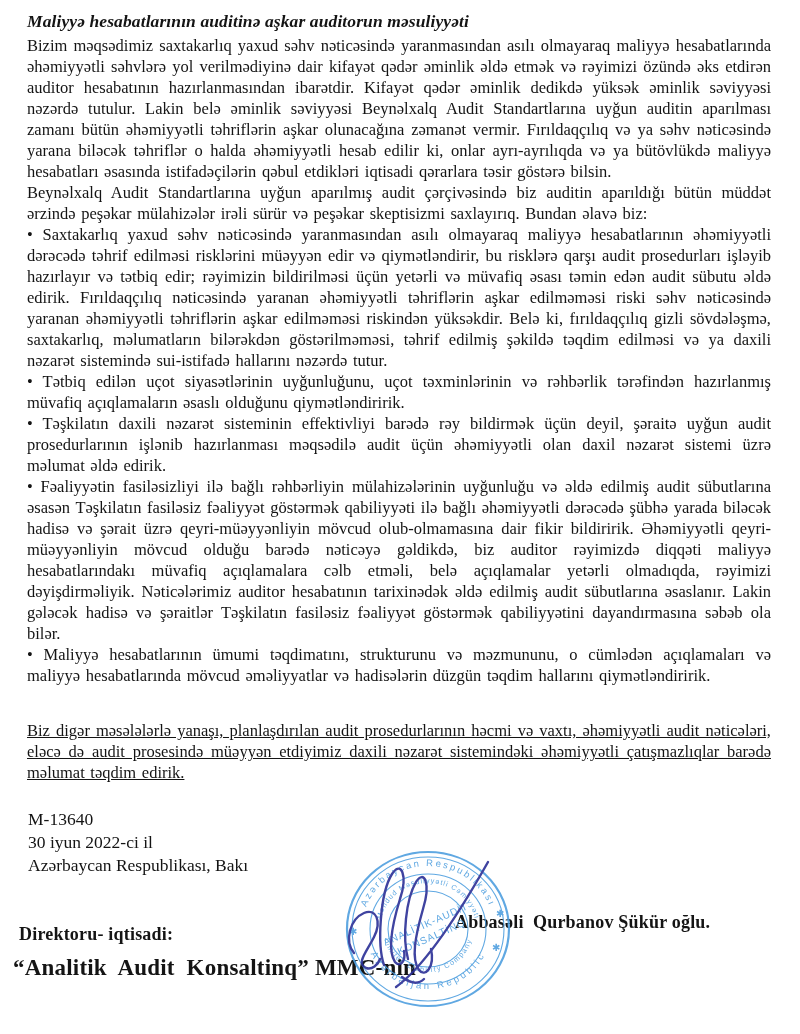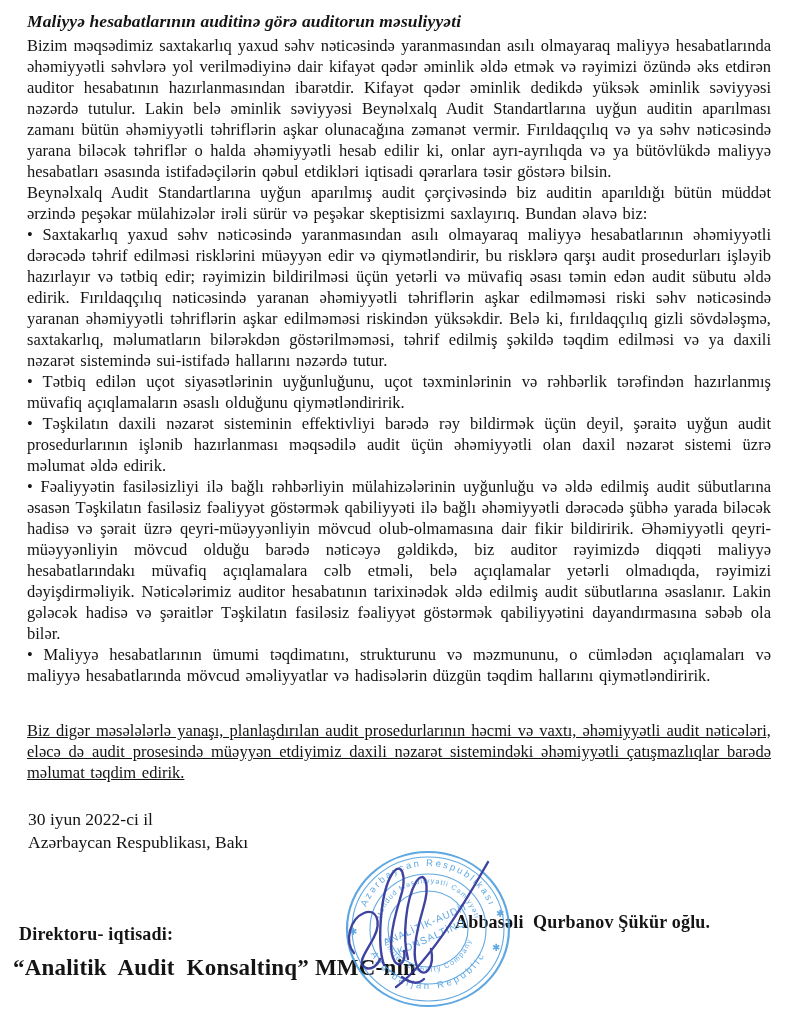--- a/index.html
+++ b/index.html
@@ -40,32 +40,33 @@
   }
   .stamp-wrap{
     position:absolute;left:340px;top:849px;width:182px;height:168px;
     opacity:.9;
   }
 </style>
 </head>
 <body>
 
 <div class="page">
-  <h1 class="doc-title">Maliyyə hesabatlarının auditinə görə auditorun məsuliyyəti</h1>
+  <h1 class="doc-title">Maliyyə hesabatlarının auditinə aşkar auditorun məsuliyyəti</h1>
   <p class="body">Bizim məqsədimiz saxtakarlıq yaxud səhv nəticəsində yaranmasından asılı olmayaraq maliyyə hesabatlarında əhəmiyyətli səhvlərə yol verilmədiyinə dair kifayət qədər əminlik əldə etmək və rəyimizi özündə əks etdirən auditor hesabatının hazırlanmasından ibarətdir. Kifayət qədər əminlik dedikdə yüksək əminlik səviyyəsi nəzərdə tutulur. Lakin belə əminlik səviyyəsi Beynəlxalq Audit Standartlarına uyğun auditin aparılması zamanı bütün əhəmiyyətli təhriflərin aşkar olunacağına zəmanət vermir. Fırıldaqçılıq və ya səhv nəticəsində yarana biləcək təhriflər o halda əhəmiyyətli hesab edilir ki, onlar ayrı-ayrılıqda və ya bütövlükdə maliyyə hesabatları əsasında istifadəçilərin qəbul etdikləri iqtisadi qərarlara təsir göstərə bilsin.</p>
   <p class="body">Beynəlxalq Audit Standartlarına uyğun aparılmış audit çərçivəsində biz auditin aparıldığı bütün müddət ərzində peşəkar mülahizələr irəli sürür və peşəkar skeptisizmi saxlayırıq. Bundan əlavə biz:</p>
   <p class="body">• Saxtakarlıq yaxud səhv nəticəsində yaranmasından asılı olmayaraq maliyyə hesabatlarının əhəmiyyətli dərəcədə təhrif edilməsi risklərini müəyyən edir və qiymətləndirir, bu risklərə qarşı audit prosedurları işləyib hazırlayır və tətbiq edir; rəyimizin bildirilməsi üçün yetərli və müvafiq əsası təmin edən audit sübutu əldə edirik. Fırıldaqçılıq nəticəsində yaranan əhəmiyyətli təhriflərin aşkar edilməməsi riski səhv nəticəsində yaranan əhəmiyyətli təhriflərin aşkar edilməməsi riskindən yüksəkdir. Belə ki, fırıldaqçılıq gizli sövdələşmə, saxtakarlıq, məlumatların bilərəkdən göstərilməməsi, təhrif edilmiş şəkildə təqdim edilməsi və ya daxili nəzarət sistemində sui-istifadə hallarını nəzərdə tutur.</p>
   <p class="body">• Tətbiq edilən uçot siyasətlərinin uyğunluğunu, uçot təxminlərinin və rəhbərlik tərəfindən hazırlanmış müvafiq açıqlamaların əsaslı olduğunu qiymətləndiririk.</p>
   <p class="body">• Təşkilatın daxili nəzarət sisteminin effektivliyi barədə rəy bildirmək üçün deyil, şəraitə uyğun audit prosedurlarının işlənib hazırlanması məqsədilə audit üçün əhəmiyyətli olan daxil nəzarət sistemi üzrə məlumat əldə edirik.</p>
   <p class="body">• Fəaliyyətin fasiləsizliyi ilə bağlı rəhbərliyin mülahizələrinin uyğunluğu və əldə edilmiş audit sübutlarına əsasən Təşkilatın fasiləsiz fəaliyyət göstərmək qabiliyyəti ilə bağlı əhəmiyyətli dərəcədə şübhə yarada biləcək hadisə və şərait üzrə qeyri-müəyyənliyin mövcud olub-olmamasına dair fikir bildiririk. Əhəmiyyətli qeyri-müəyyənliyin mövcud olduğu barədə nəticəyə gəldikdə, biz auditor rəyimizdə diqqəti maliyyə hesabatlarındakı müvafiq açıqlamalara cəlb etməli, belə açıqlamalar yetərli olmadıqda, rəyimizi dəyişdirməliyik. Nəticələrimiz auditor hesabatının tarixinədək əldə edilmiş audit sübutlarına əsaslanır. Lakin gələcək hadisə və şəraitlər Təşkilatın fasiləsiz fəaliyyət göstərmək qabiliyyətini dayandırmasına səbəb ola bilər.</p>
   <p class="body">• Maliyyə hesabatlarının ümumi təqdimatını, strukturunu və məzmununu, o cümlədən açıqlamaları və maliyyə hesabatlarında mövcud əməliyyatlar və hadisələrin düzgün təqdim hallarını qiymətləndiririk.</p>
   <p class="body gap">Biz digər məsələlərlə yanaşı, planlaşdırılan audit prosedurlarının həcmi və vaxtı, əhəmiyyətli audit nəticələri, eləcə də audit prosesində müəyyən etdiyimiz daxili nəzarət sistemindəki əhəmiyyətli çatışmazlıqlar barədə məlumat təqdim edirik.</p>
 </div>
 
 <div class="meta">
+  <div>M-13640</div>
   <div>30 iyun 2022-ci il</div>
   <div>Azərbaycan Respublikası, Bakı</div>
 </div>
 
 <div class="sig-company">“Analitik  Audit  Konsaltinq” MMC-nin</div>
 <div class="sig-role">Direktoru- iqtisadi:</div>
 <div class="sig-name">Abbasəli  Qurbanov Şükür oğlu.</div>
 
 <div class="stamp-wrap">
   <svg width="182" height="168" viewBox="0 0 182 168" xmlns="http://www.w3.org/2000/svg">

